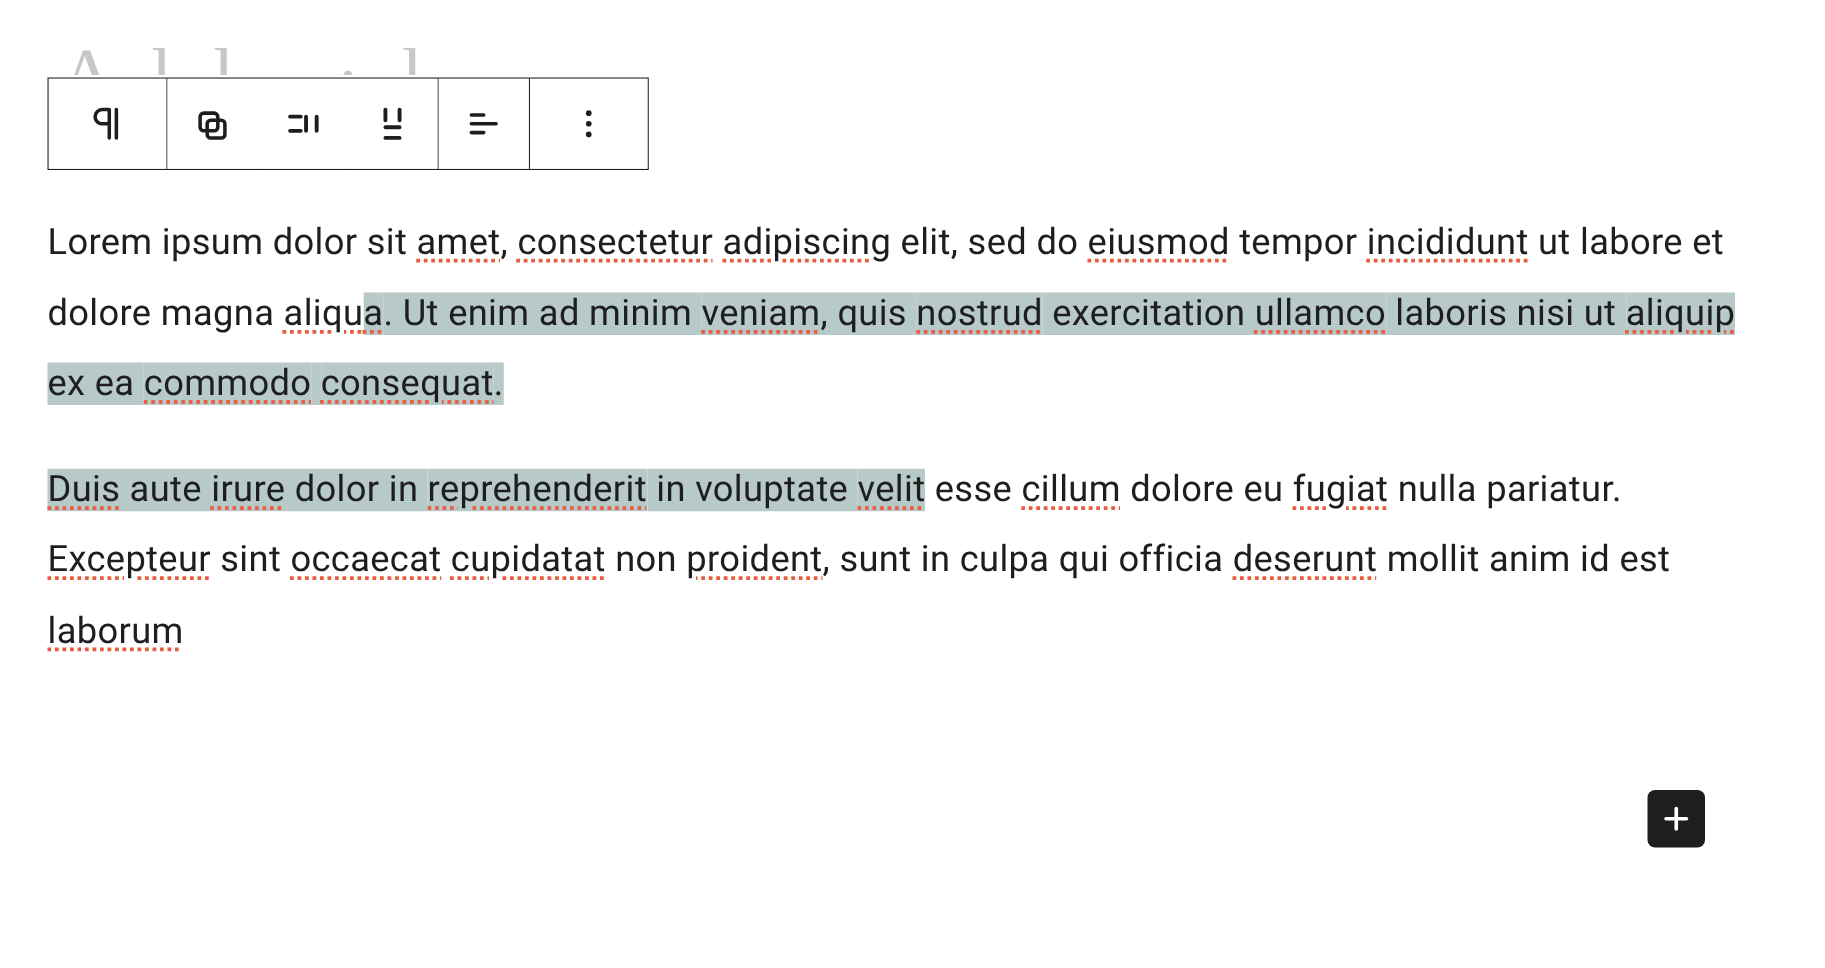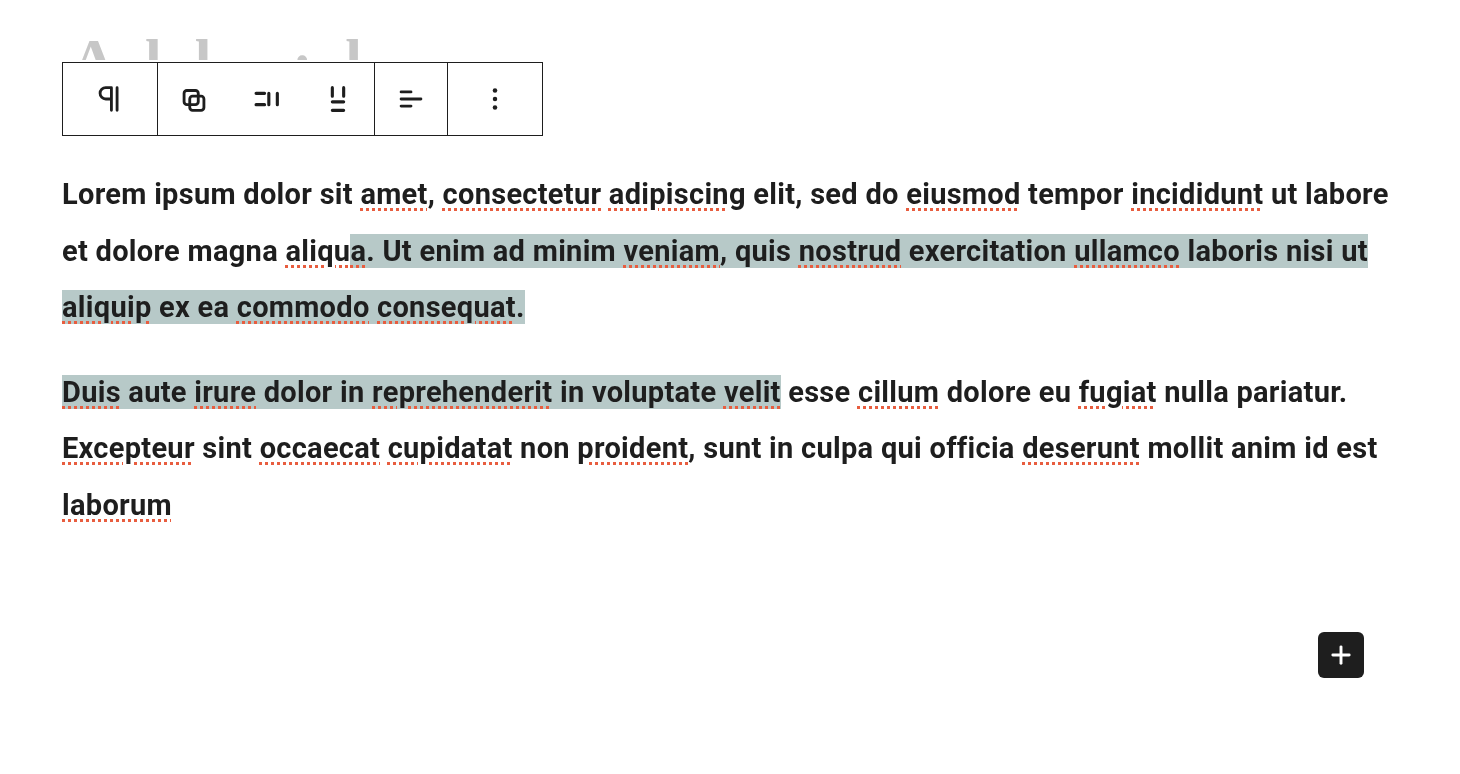--- a/index.html
+++ b/index.html
@@ -1,17 +1,17 @@
 <!DOCTYPE html>
 <html><head>
 <meta charset="utf-8">
 <style>
 * { margin: 0; padding: 0; box-sizing: border-box; }
 html, body { width: 1460px; height: 774px; font-family: -apple-system, BlinkMacSystemFont, "Segoe UI", Roboto, sans-serif; background: #fff; overflow: hidden; }
-.editor { position: relative; padding: 30px 62px; font-weight: bold; }
+.editor { position: relative; padding: 30px 38px; }
 .title-fragment { font-family: Georgia, serif; font-size: 60px; color: #c7c7c7; letter-spacing: 0.15em; line-height: 1; height: 30px; overflow: hidden; margin-bottom: 2px; margin-left: 10px; }
 .toolbar { display: inline-flex; border: 1px solid #1e1e1e; background: #fff; margin-bottom: 30px; }
 .toolbar-group { display: flex; border-right: 1px solid #1e1e1e; }
 .toolbar-group:last-child { border-right: none; }
 .toolbar-btn { display: flex; align-items: center; justify-content: center; width: 72px; height: 72px; background: #fff; border: none; cursor: pointer; color: #1e1e1e; }
 .toolbar-btn.wide { width: 94px; }
 .toolbar-btn svg { width: 34px; height: 34px; }
 .para { font-size: 29px; line-height: 1.95; color: #1e1e1e; margin-bottom: 28px; letter-spacing: 0.01em; }
 .sp { text-decoration: underline dotted; text-decoration-color: #e85d3f; text-decoration-thickness: 3px; text-underline-offset: 4px; }
 .sel { background: #b7c9c8; }

